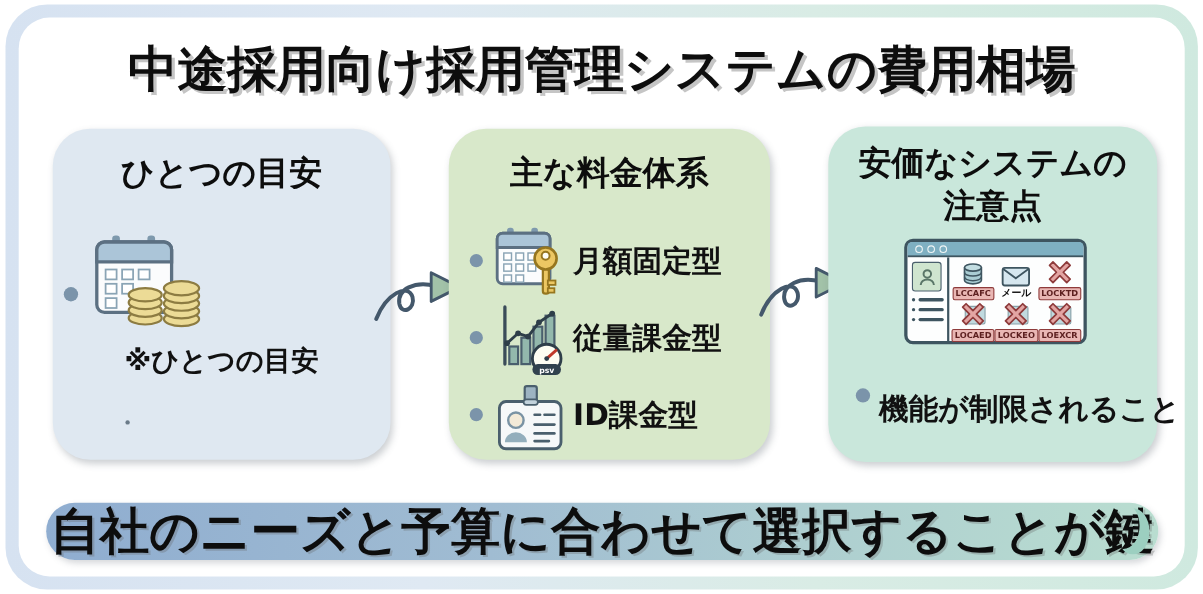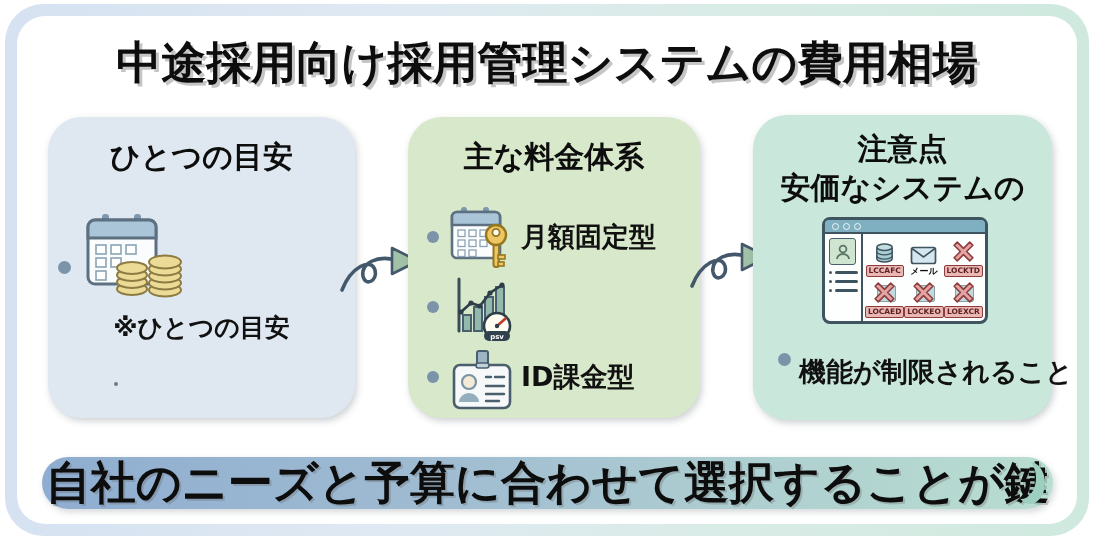--- a/index.html
+++ b/index.html
@@ -32,21 +32,21 @@
   .p1-icon{position:absolute;left:34px;top:95px;width:106px;height:86px;}
   .p1-cost{position:absolute;left:118px;top:100px;font-size:28px;line-height:33px;white-space:nowrap;}
   .p1-note{position:absolute;left:0;top:194px;width:100%;text-align:center;font-size:25px;}
   .p1-speck{position:absolute;left:66px;top:265px;width:4px;height:4px;border-radius:50%;background:#6a7a88;}
   
   .mi-row{position:absolute;left:0;width:100%;height:70px;display:flex;align-items:center;}
   .mi-row .dot{width:12px;height:12px;border-radius:50%;background:#7b94aa;margin-left:19px;flex:none;}
   .mi-ic{width:78px;height:70px;display:flex;align-items:flex-end;justify-content:center;flex:none;margin-left:4px;}
   .mi-label{font-size:27px;white-space:nowrap;}
   
-  .browser{position:absolute;left:69px;top:102px;width:166px;height:107px;background:#fdfefe;
+  .browser{position:absolute;left:69px;top:102px;width:166px;height:96px;background:#fdfefe;
     border:3px solid #3e5560;border-radius:8px;box-sizing:border-box;}
   .browser-top{height:14px;background:#7fb0c2;border-radius:4px 4px 0 0;display:flex;align-items:center;gap:4px;
     padding-left:7px;border-bottom:2px solid #3e5560;box-sizing:border-box;}
   .browser-top i{width:5px;height:5px;border-radius:50%;border:1.2px solid #f0f6f6;display:block;}
   .browser-body{display:flex;height:calc(100% - 14px);}
   .browser-side{width:38px;border-right:2px solid #3e5560;padding:4px 3px 0 4px;box-sizing:border-box;flex:none;}
   .avatar-tile{width:25px;height:25px;background:#cfe5cf;border:1.5px solid #4a5f6d;border-radius:3px;
     display:flex;align-items:center;justify-content:center;}
   .side-row{display:flex;align-items:center;gap:3px;margin-top:6px;}
   .side-row i{width:3px;height:3px;border-radius:50%;background:#3e5560;flex:none;}
@@ -174,20 +174,21 @@
             <circle cx="41" cy="19" r="2.6"></circle>
               <circle cx="53" cy="11" r="2.6"></circle>
           </g>
           <circle cx="48" cy="52" r="13" fill="#fdfdf2" stroke="#2e3e49" stroke-width="2.6"></circle>
           <path d="M48 52 L56.5 44.5" stroke="#c0392b" stroke-width="2.6" stroke-linecap="round"></path>
           <circle cx="48" cy="52" r="2.2" fill="#2e3e49"></circle>
           <rect x="35" y="57" width="26" height="10" rx="5" fill="#31424e"></rect>
           <text x="48" y="65" text-anchor="middle" font-size="7" fill="#ffffff" font-family="DejaVu Sans, sans-serif">psv</text>
         </svg>
       </span>
+      <span class="mi-label">従量課金型</span>
     </div>
 
     <div class="mi-row" style="top:225px;">
       <span class="dot"></span>
       <span class="mi-ic">
         <svg width="66" height="62" viewBox="0 0 66 62">
           <rect x="28" y="1" width="11" height="16" rx="2" fill="#9db4c2" stroke="#4a5f6d" stroke-width="2"></rect>
           <rect x="5" y="15" width="56" height="43" rx="6" fill="#f6f8f9" stroke="#4a5f6d" stroke-width="2.6"></rect>
           <rect x="27" y="13" width="13" height="5" rx="2.5" fill="#c2d2dc" stroke="#4a5f6d" stroke-width="1.6"></rect>
           <circle cx="20" cy="32" r="7" fill="#f3ead8" stroke="#7a93a4" stroke-width="2.2"></circle>
@@ -204,22 +205,22 @@
     </div>
   </div>
 
   <svg class="arrow arrow2" viewBox="0 0 88 64">
     <path d="M4 48 C 13 25, 33 15, 37 28 C 40 39, 27 45, 25 34 C 23 21, 39 13, 58 18" fill="none" stroke="#44586b" stroke-width="3.6" stroke-linecap="round"></path>
     <polygon points="54,6 80,19 54,32" fill="#a2c2a8" stroke="#44586b" stroke-width="2.6" stroke-linejoin="round"></polygon>
   </svg>
 
   <div class="panel panel-mint">
     <div class="panel-title two-line">
+      <div>安価なシステムの</div>
       <div>注意点</div>
-      <div>安価なシステムの</div>
     </div>
 
     <div class="browser">
       <div class="browser-top">
         <i></i>
         <i></i>
         <i></i>
       </div>
       <div class="browser-body">
         <div class="browser-side">

